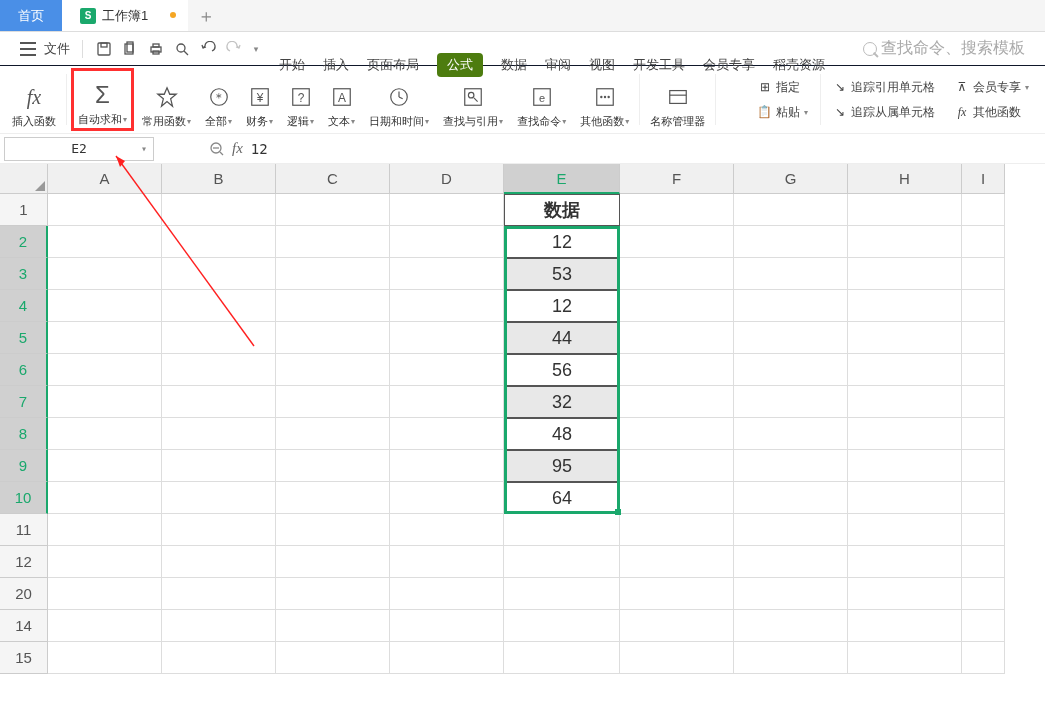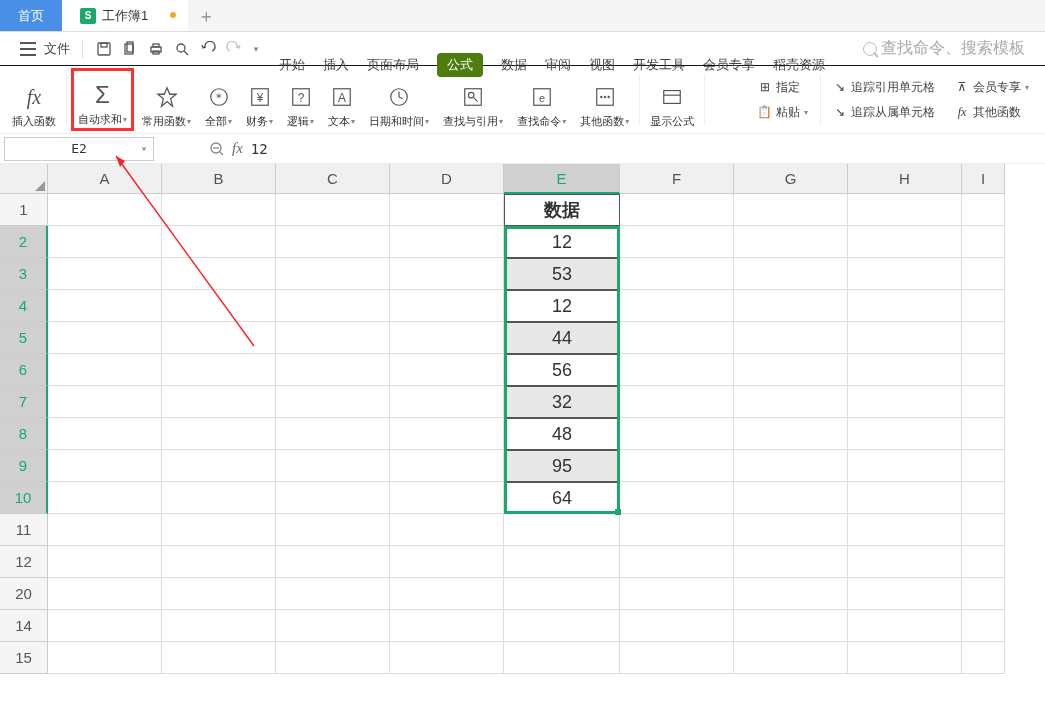--- a/index.html
+++ b/index.html
@@ -293,21 +293,21 @@
     </div>
     <div class="ribbon-sep"></div>
     <div class="rgroup">
       <div class="ricon">
         <svg width="22" height="22" viewBox="0 0 24 24">
           <rect x="3" y="5" width="18" height="14" fill="none" stroke="#555" stroke-width="1.3"></rect>
           <line x1="3" y1="10" x2="21" y2="10" stroke="#555" stroke-width="1.3"></line>
         </svg>
       </div>
       <div class="rlabel">
-        <span>显示公式</span>
+        <span>名称管理器</span>
       </div>
     </div>
     <div class="ribbon-sep"></div>
     <div class="ribbon-right">
     <div class="rstack">
       <div class="rbtn-small">
           <span class="ic">⊞</span>
           <span>指定</span>
         </div>
       <div class="rbtn-small">

